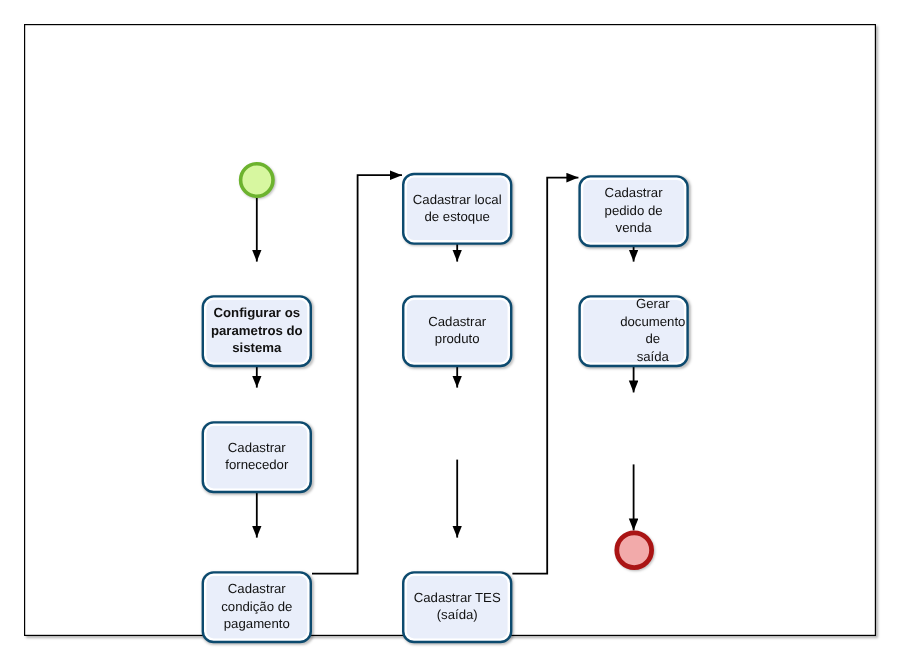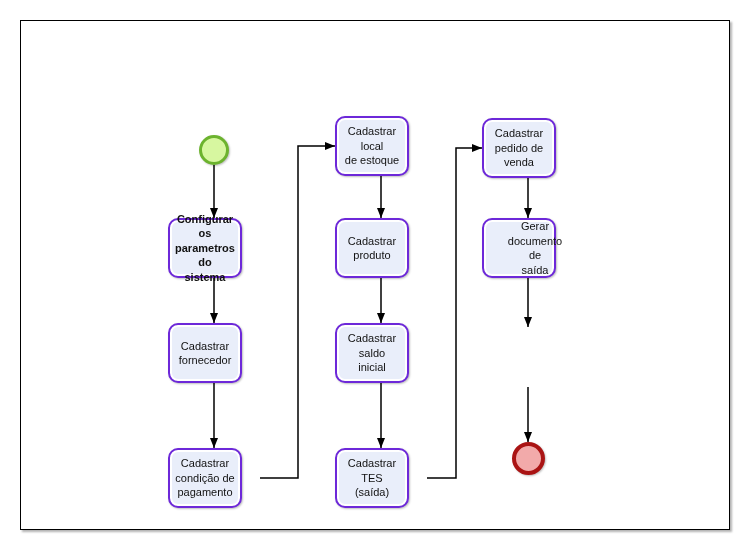--- a/index.html
+++ b/index.html
@@ -10,27 +10,28 @@
     border: 1px solid #000000; background: #ffffff;
     box-shadow: 2px 2px 2px rgba(0,0,0,0.30);
   }
   .title {
     position: absolute; left: 0; top: 36px; width: 750px;
     text-align: center; font-size: 15px; line-height: 19px; color: #000000;
   }
   svg.connectors { position: absolute; left: 0; top: 0; width: 750px; height: 550px; }
   .node { position: absolute; box-sizing: border-box; }
   .task {
-    width: 74px; height: 60px;
+    width: 92px; height: 60px;
     background: #E9EEFA;
-    border: 2px solid #6d28d9;
+    border: 2px solid #0c4a6e;
     border-radius: 10px;
     box-shadow: inset 0 0 0 2px #ffffff, 1px 1px 2px rgba(0,0,0,0.25);
     display: flex; align-items: center; justify-content: center;
     text-align: center;
+    margin-top: 28px;
   }
   .task span {
     font-size: 11px; line-height: 14.5px; color: #111111;
     white-space: pre-line;
   }
   .event { border-radius: 50%; }
   .start-event {
     left: 199px; top: 135px; width: 30px; height: 30px;
     background: #D7F7A0; border: 3px solid #6CB32E;
     box-shadow: 1px 1px 2px rgba(0,0,0,0.25);
@@ -97,24 +98,20 @@
 pagamento</span>
   </div>
   <div class="node task pos-b4">
     <span>Cadastrar local
 de estoque</span>
   </div>
   <div class="node task pos-b5">
     <span>Cadastrar
 produto</span>
   </div>
-  <div class="node task pos-b6">
-    <span>Cadastrar saldo
-inicial</span>
-  </div>
   <div class="node task pos-b7">
     <span>Cadastrar TES
 (saída)</span>
   </div>
   <div class="node task pos-b8">
     <span>Cadastrar
 pedido de
 venda</span>
   </div>
   <div class="node task pos-b9">

